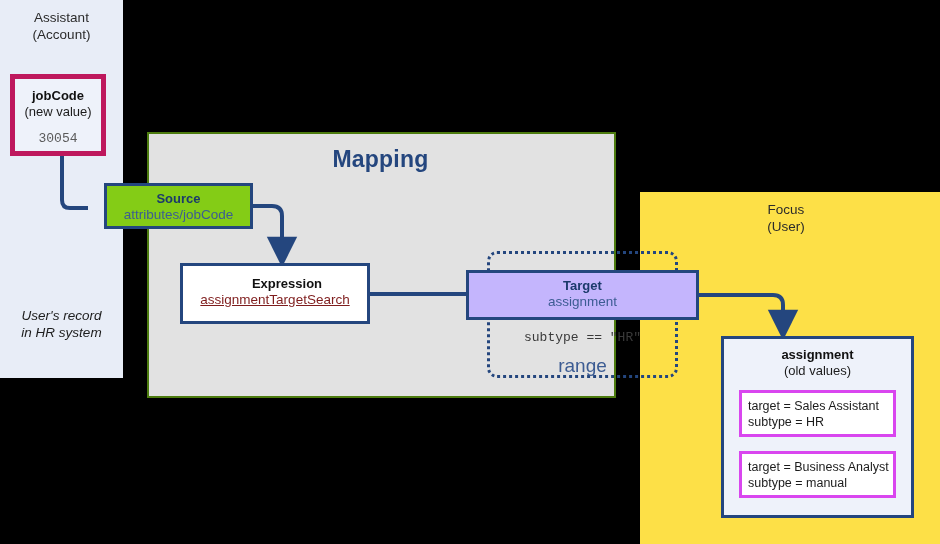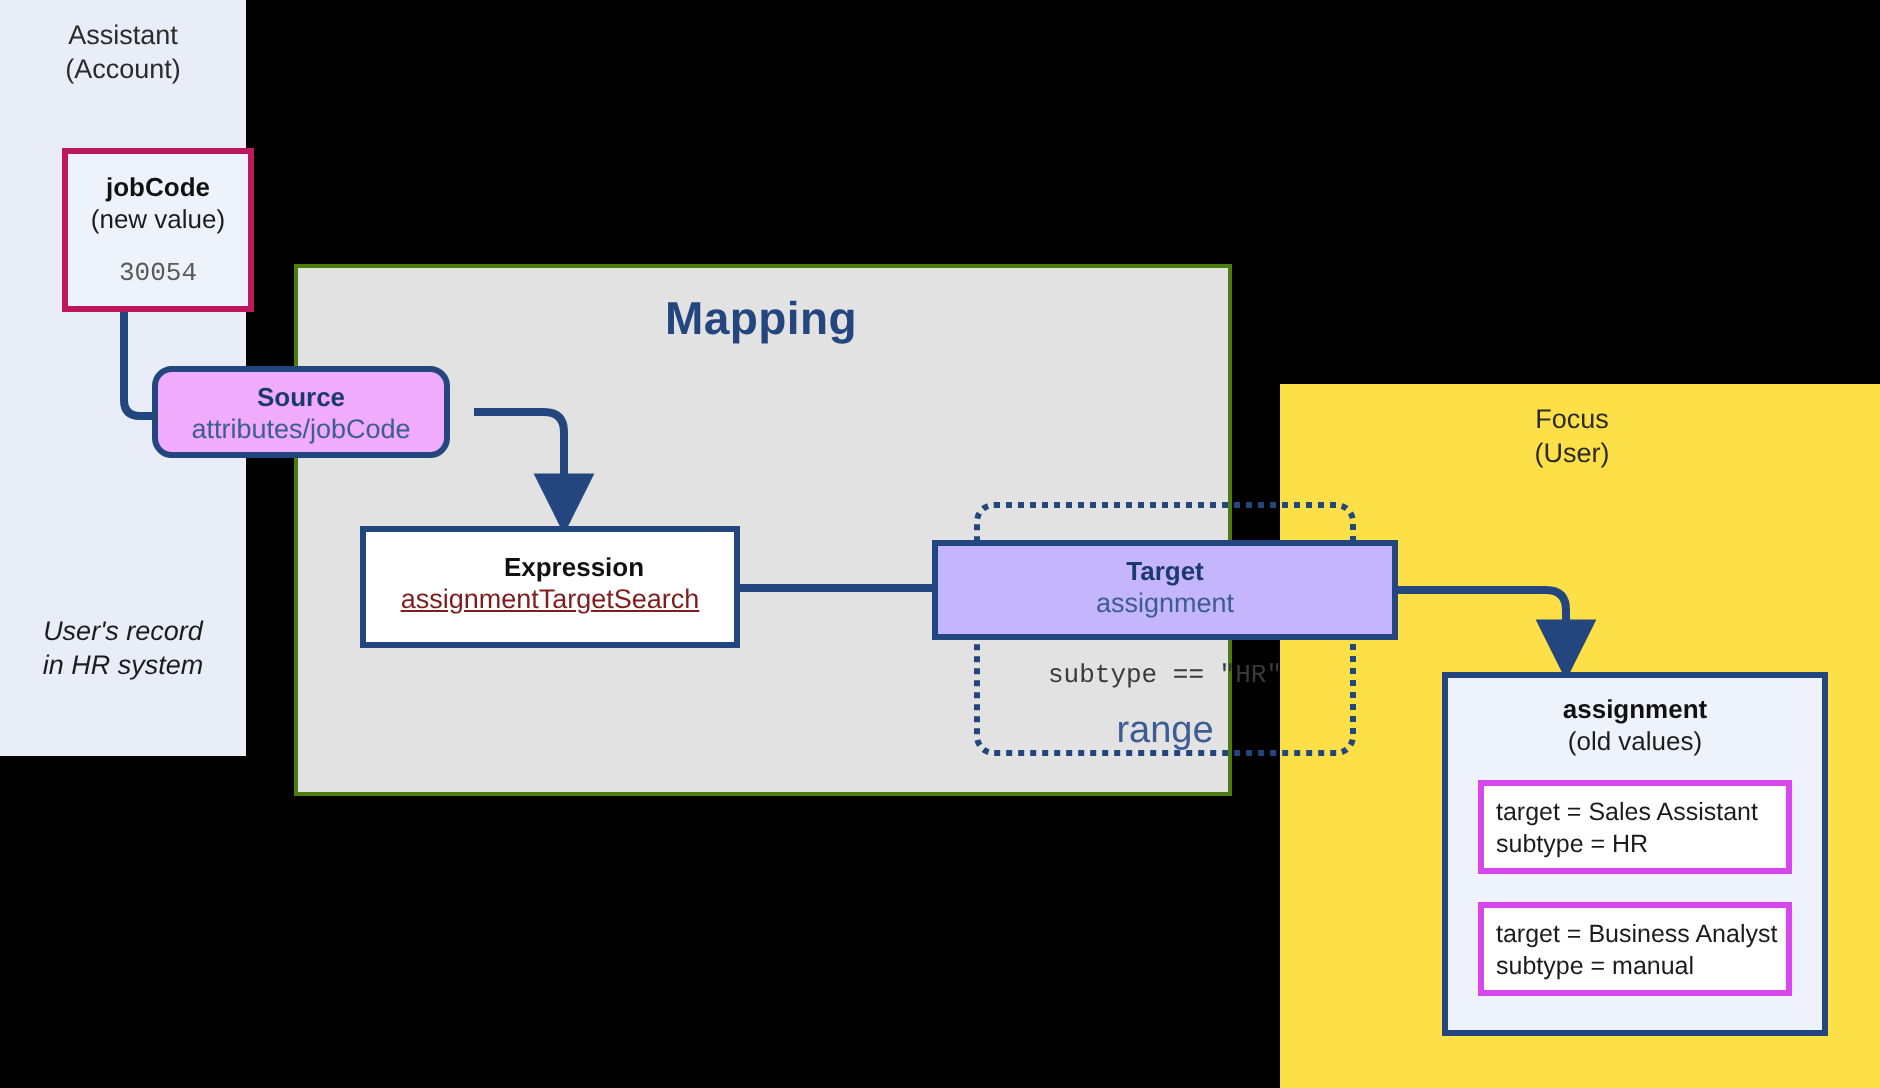--- a/index.html
+++ b/index.html
@@ -47,26 +47,26 @@
     text-align: center;
     font-size: 13.5px;
     font-style: italic;
     color: #1c1c1c;
     line-height: 17px;
     white-space: pre-line;
   }
   
   #jobcode-box {
     position: absolute;
-    left: 31px;
+    left: 10px;
     top: 74px;
     width: 96px;
     height: 82px;
     box-sizing: border-box;
-    border: 3px solid #be185d;
+    border: 5px solid #be185d;
     background: #eef2fa;
   }
   #jobcode-title {
     position: absolute;
     left: 0; right: 0;
     top: 9px;
     text-align: center;
     font-size: 13px;
     font-weight: bold;
     color: #111111;
@@ -140,27 +140,26 @@
     left: 0; right: 0;
     text-align: center;
     font-weight: bold;
   }
   .node .n-sub {
     position: absolute;
     left: 0; right: 0;
     text-align: center;
   }
   #source-box {
-    left: 76px;
+    left: 104px;
     top: 183px;
     width: 149px;
     height: 46px;
-    background: #f0abfc;
+    background: #84cc16;
     z-index: 6;
-    border-radius: 10px;
   }
   #source-box .n-title {
     top: 5px;
     font-size: 13px;
     color: #1b3a6b;
   }
   #source-box .n-sub {
     top: 21px;
     font-size: 13.5px;
     color: #3c5c93;

